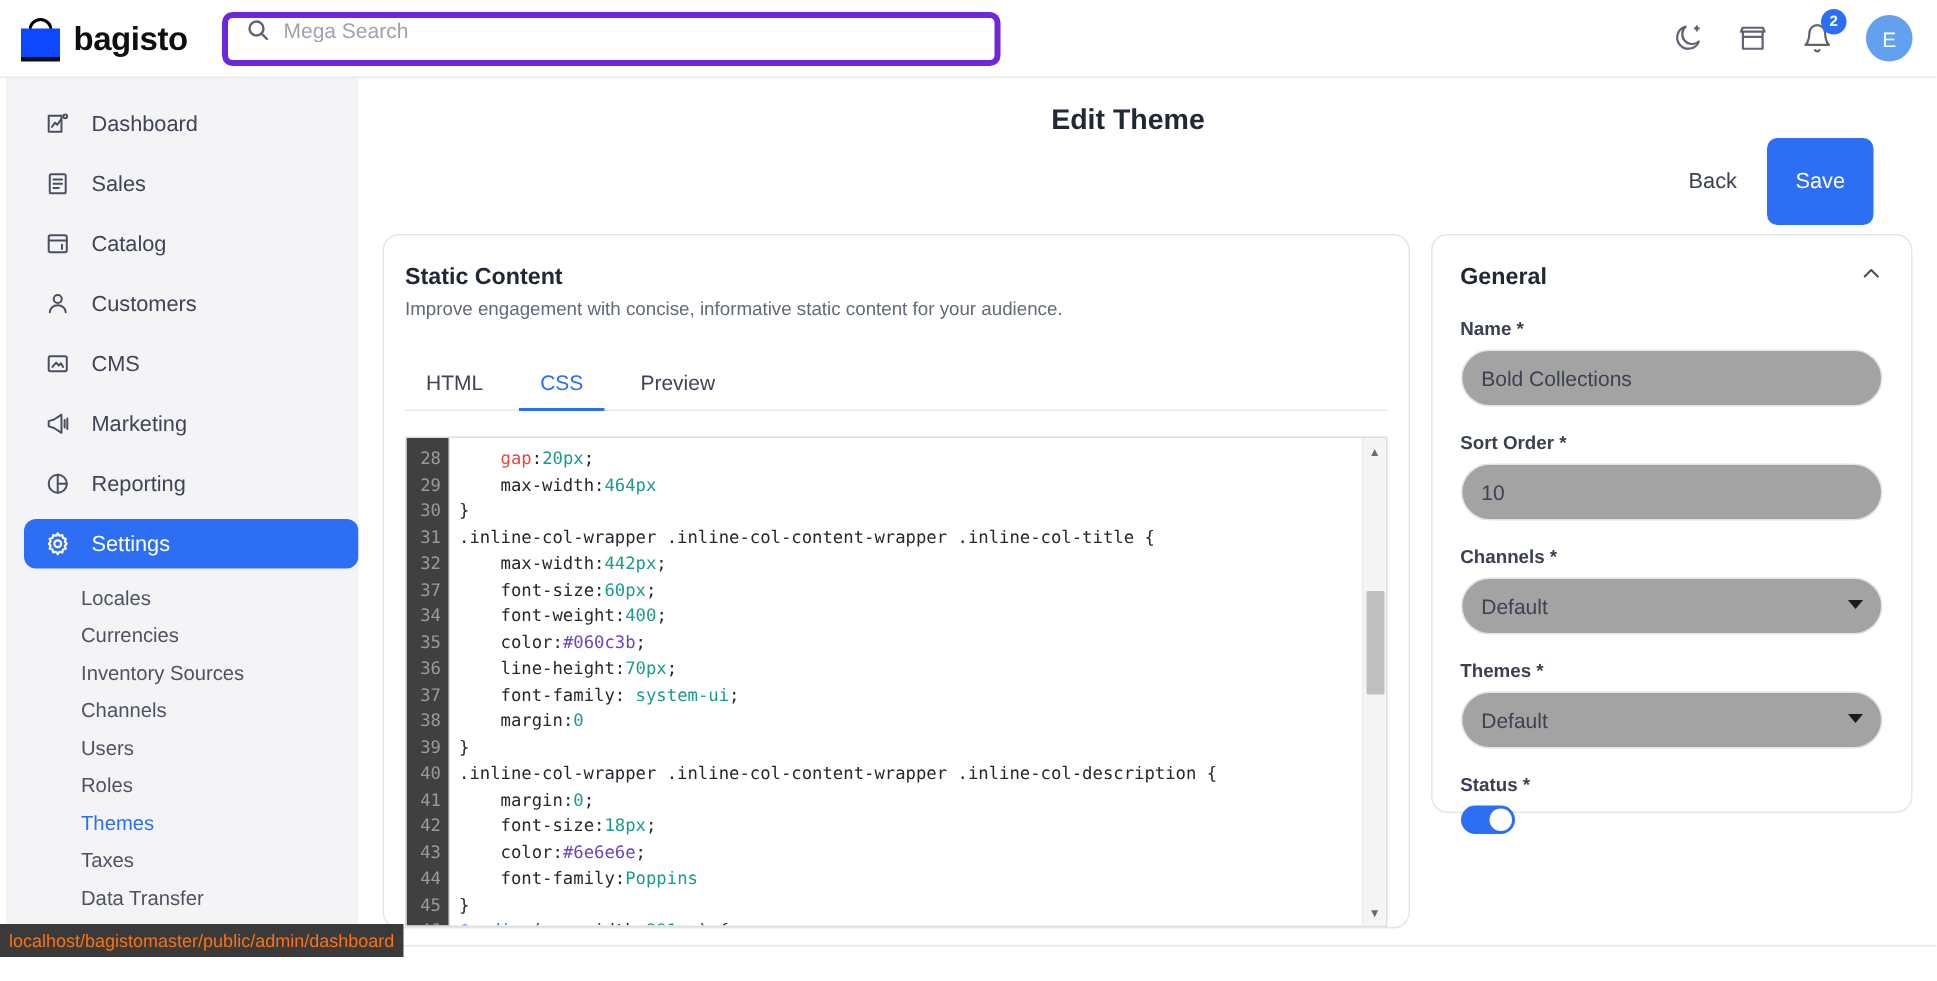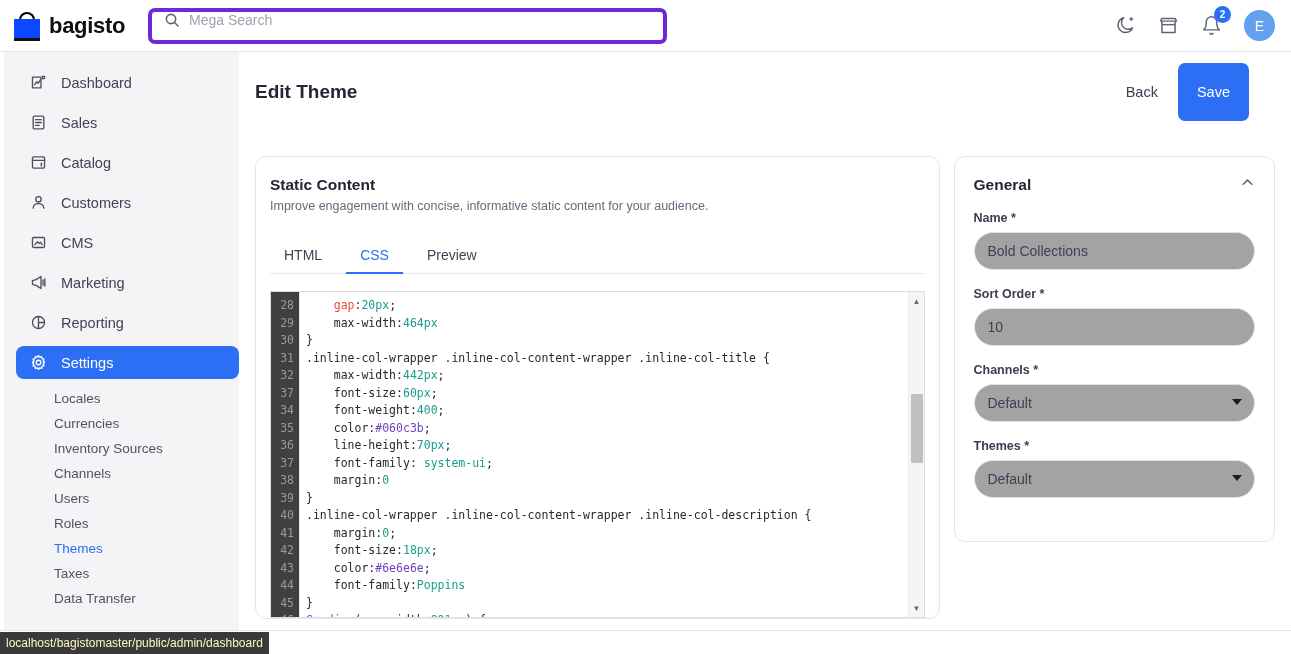--- a/index.html
+++ b/index.html
@@ -86,21 +86,21 @@
   }
   .sub-item.active { color: #2c6ef4; }
 
   
   .main {
     position: absolute; top: 52px; left: 239px;
     width: 1052px; height: 578px; background: #ffffff; overflow: hidden;
   }
   .page-head {
     display: flex; align-items: center;
-    padding: 18px 42px 0 16px; height: 62px;
+    padding: 18px 42px 0 16px; height: 62px; flex-direction: column;
   }
   .page-title { font-size: 19px; font-weight: bold; color: #212734; }
   .head-actions { margin-left: auto; display: flex; align-items: center; gap: 20px; }
   .btn-back { font-size: 14.5px; color: #3b4151; cursor: pointer; font-weight: 400; }
   .btn-save {
     background: #2c6ef4; color: #fff; border: none; border-radius: 7px;
     padding: 21px 19px; font-size: 14.5px; font-weight: 500; cursor: pointer;
     font-family: "Liberation Sans", sans-serif;
   }
 
@@ -191,22 +191,22 @@
     width: 36px; height: 19px; border-radius: 10px; background: #2c6ef4;
     position: relative; cursor: pointer; margin-top: 2px;
   }
   .toggle .knob {
     position: absolute; right: 2px; top: 2px; width: 15px; height: 15px;
     border-radius: 50%; background: #fff;
   }
 
   
   .statusbar {
-    position: absolute; left: 0; bottom: 0; height: 22px;
-    background: #3a3a3a; color: #fef9c3; font-size: 12px;
+    position: absolute; left: 0; bottom: 16px; height: 22px;
+    background: #3a3a3a; color: #f97316; font-size: 12px;
     display: flex; align-items: center; padding: 0 6px; z-index: 40;
   }
   .bottom-strip {
     position: absolute; left: 0; bottom: 0; width: 1291px; height: 24px;
     background: #ffffff; border-top: 1px solid #e7e7ea; z-index: 30;
   }
 </style>
 </head>
 <body>
 
@@ -455,19 +455,25 @@
       </div>
 
       <div class="field">
         <div class="field-label">Themes *</div>
         <div class="select-wrap">
           <input class="input" readonly="" value="Default" style="">
           <span class="caret"></span>
         </div>
       </div>
 
+      <div class="field">
+        <div class="field-label">Status *</div>
+        <div class="toggle">
+          <div class="knob"></div>
+        </div>
+      </div>
     </div>
 
   </div>
 </div>
 
 <div class="bottom-strip"></div>
 <div class="statusbar">localhost/bagistomaster/public/admin/dashboard</div>
 
 </body></html>

